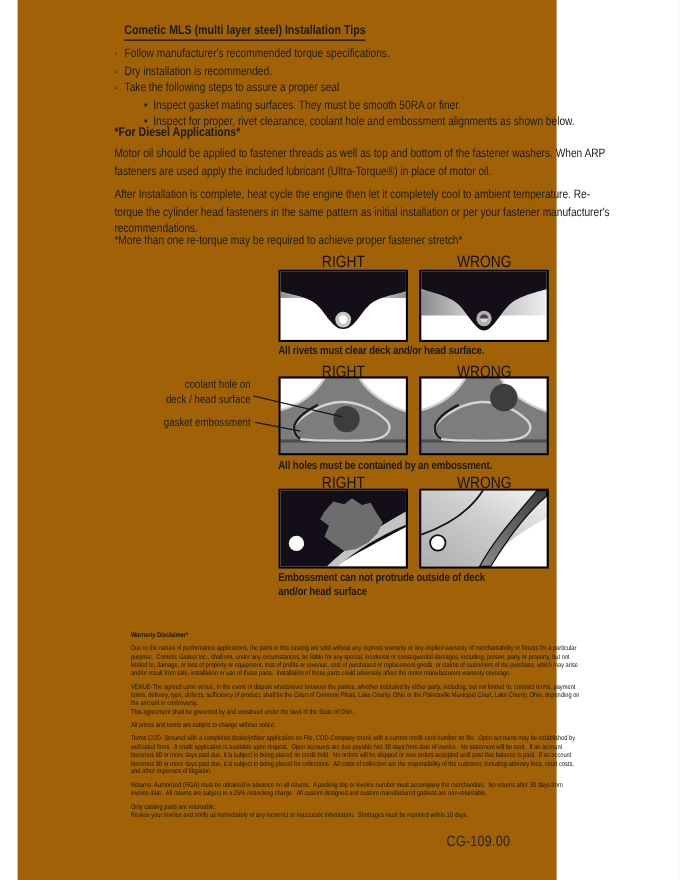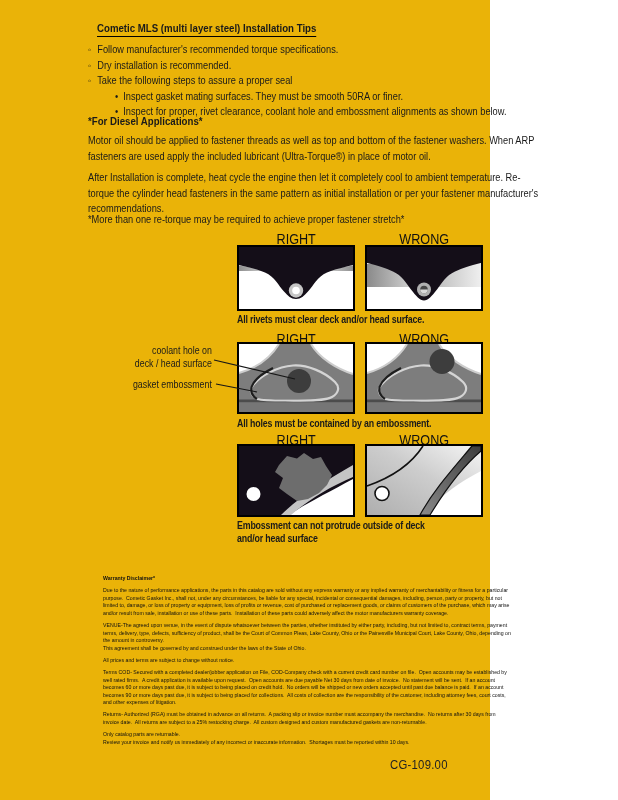--- a/index.html
+++ b/index.html
@@ -1,18 +1,18 @@
 <!DOCTYPE html>
 <html><head>
 <meta charset="utf-8">
 <style>
   html,body{margin:0;padding:0;background:#ffffff;}
   body{width:618px;height:800px;overflow:hidden;position:relative;
        font-family:"Liberation Sans","DejaVu Sans",sans-serif;color:#1a1a1a;}
-  .page{position:absolute;left:0;top:0;width:490px;height:800px;background:#eab308;}
+  .page{position:absolute;left:16px;top:0;width:490px;height:800px;background:#a16207;}
   
   .cx{transform:scaleX(0.84);transform-origin:0 0;}
   .pre{white-space:pre-wrap;}
 
   .title{position:absolute;left:97px;top:22px;font-size:11.5px;font-weight:bold;
          border-bottom:1.6px solid #000;padding-bottom:2px;display:inline-block;}
 
   .bullets{position:absolute;left:88px;top:42px;width:560px;font-size:11px;line-height:15.5px;}
   .brow{display:flex;}
   .brow .marker{width:11px;font-size:10px;flex:0 0 11px;}

